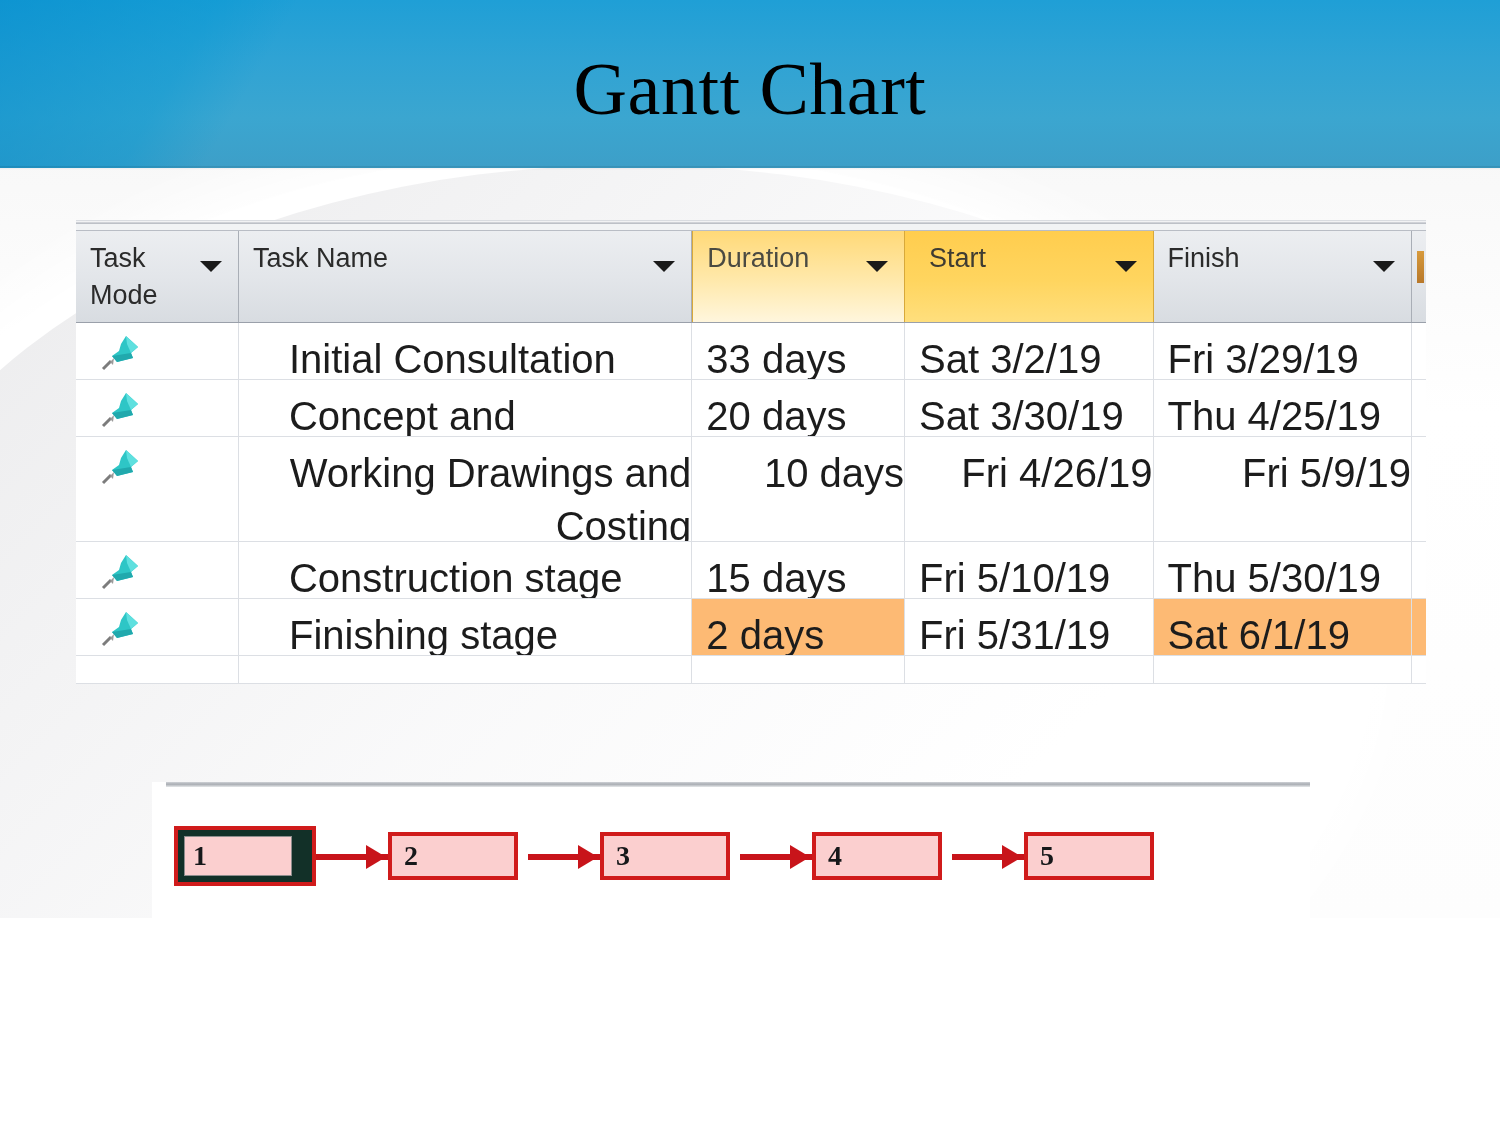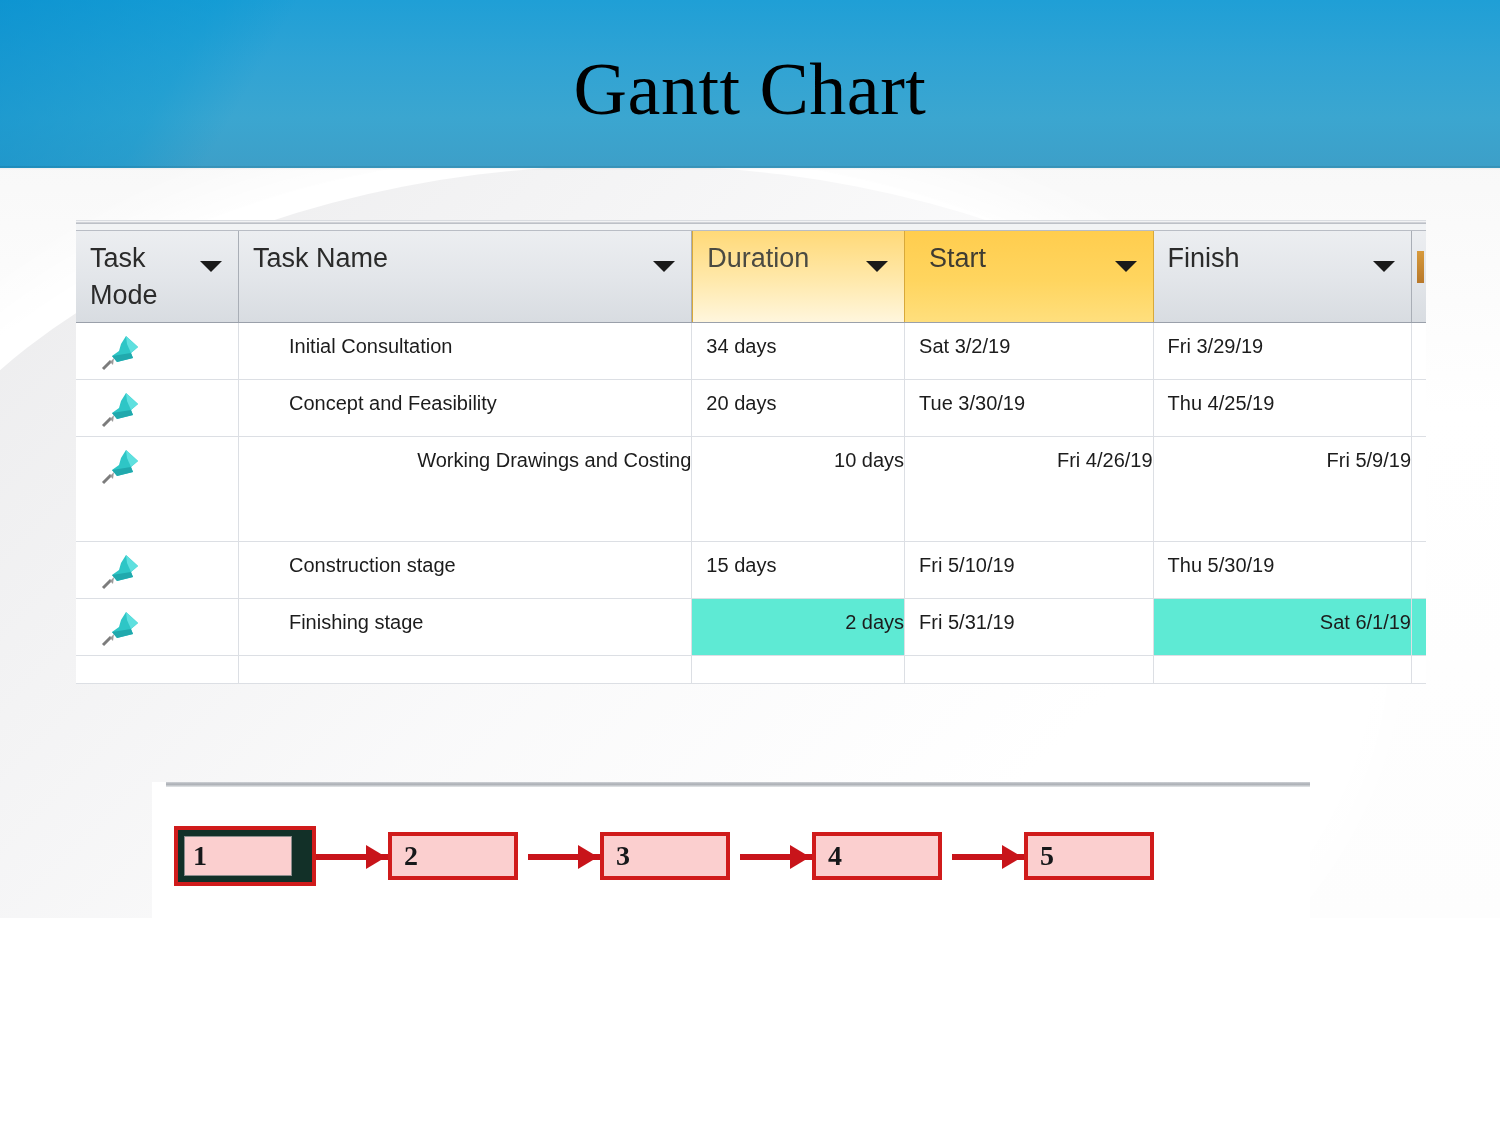--- a/index.html
+++ b/index.html
@@ -158,27 +158,27 @@
   .col-finish { width: 260px; }
   .col-extra  { width: 6px; }
 
   .trow {
     display: flex;
     border-bottom: 1px solid #dcdfe4;
     background: #ffffff;
   }
   .td {
     border-right: 1px solid #dcdfe4;
-    font-size: 20px;
+    font-size: 40px;
     color: #1c1c1c;
     padding: 10px 0 10px 14px;
     line-height: 1.33;
     overflow: hidden;
   }
-  .td.sel { background: #5eead4; text-align: right; }
+  .td.sel { background: #fdba74; }
   .td.name { padding-left: 50px; }
   .td.mode { padding: 0; position: relative; }
   .td.edge { border-right: none; }
 
   .row-h1 { height: 57px; }
   .row-h2 { height: 105px; text-align: right; }
   .row-blank { height: 28px; }
 
   
   .pin {
@@ -317,39 +317,39 @@
       <div class="td mode col-mode">
         <svg class="pin" viewBox="0 0 42 40">
           <path d="M11 29 L3 37" stroke="#7c7c7c" stroke-width="3" fill="none"></path>
           <path d="M14 26 L10 30 L13 33 Z" fill="#9b9b9b"></path>
           <path d="M26 4 L38 15 L31 21 L33 26 L17 30 L12 24 L19 19 L21 12 Z" fill="#2ec6c6"></path>
           <path d="M26 4 L38 15 L31 21 L27 12 Z" fill="#5fe0df"></path>
           <path d="M12 24 L17 30 L33 26 L31 21 Z" fill="#21a9ad"></path>
         </svg>
       </div>
       <div class="td name col-name">Initial Consultation</div>
-      <div class="td col-dur">34 days</div>
+      <div class="td col-dur">33 days</div>
       <div class="td col-start">Sat 3/2/19</div>
       <div class="td col-finish">Fri 3/29/19</div>
       <div class="td edge col-extra"></div>
     </div>
 
     <div class="trow row-h1">
       <div class="td mode col-mode">
         <svg class="pin" viewBox="0 0 42 40">
           <path d="M11 29 L3 37" stroke="#7c7c7c" stroke-width="3" fill="none"></path>
           <path d="M14 26 L10 30 L13 33 Z" fill="#9b9b9b"></path>
           <path d="M26 4 L38 15 L31 21 L33 26 L17 30 L12 24 L19 19 L21 12 Z" fill="#2ec6c6"></path>
           <path d="M26 4 L38 15 L31 21 L27 12 Z" fill="#5fe0df"></path>
           <path d="M12 24 L17 30 L33 26 L31 21 Z" fill="#21a9ad"></path>
         </svg>
       </div>
       <div class="td name col-name">Concept and Feasibility</div>
       <div class="td col-dur">20 days</div>
-      <div class="td col-start">Tue 3/30/19</div>
+      <div class="td col-start">Sat 3/30/19</div>
       <div class="td col-finish">Thu 4/25/19</div>
       <div class="td edge col-extra"></div>
     </div>
 
     <div class="trow row-h2">
       <div class="td mode col-mode">
         <svg class="pin" viewBox="0 0 42 40">
           <path d="M11 29 L3 37" stroke="#7c7c7c" stroke-width="3" fill="none"></path>
           <path d="M14 26 L10 30 L13 33 Z" fill="#9b9b9b"></path>
           <path d="M26 4 L38 15 L31 21 L33 26 L17 30 L12 24 L19 19 L21 12 Z" fill="#2ec6c6"></path>

